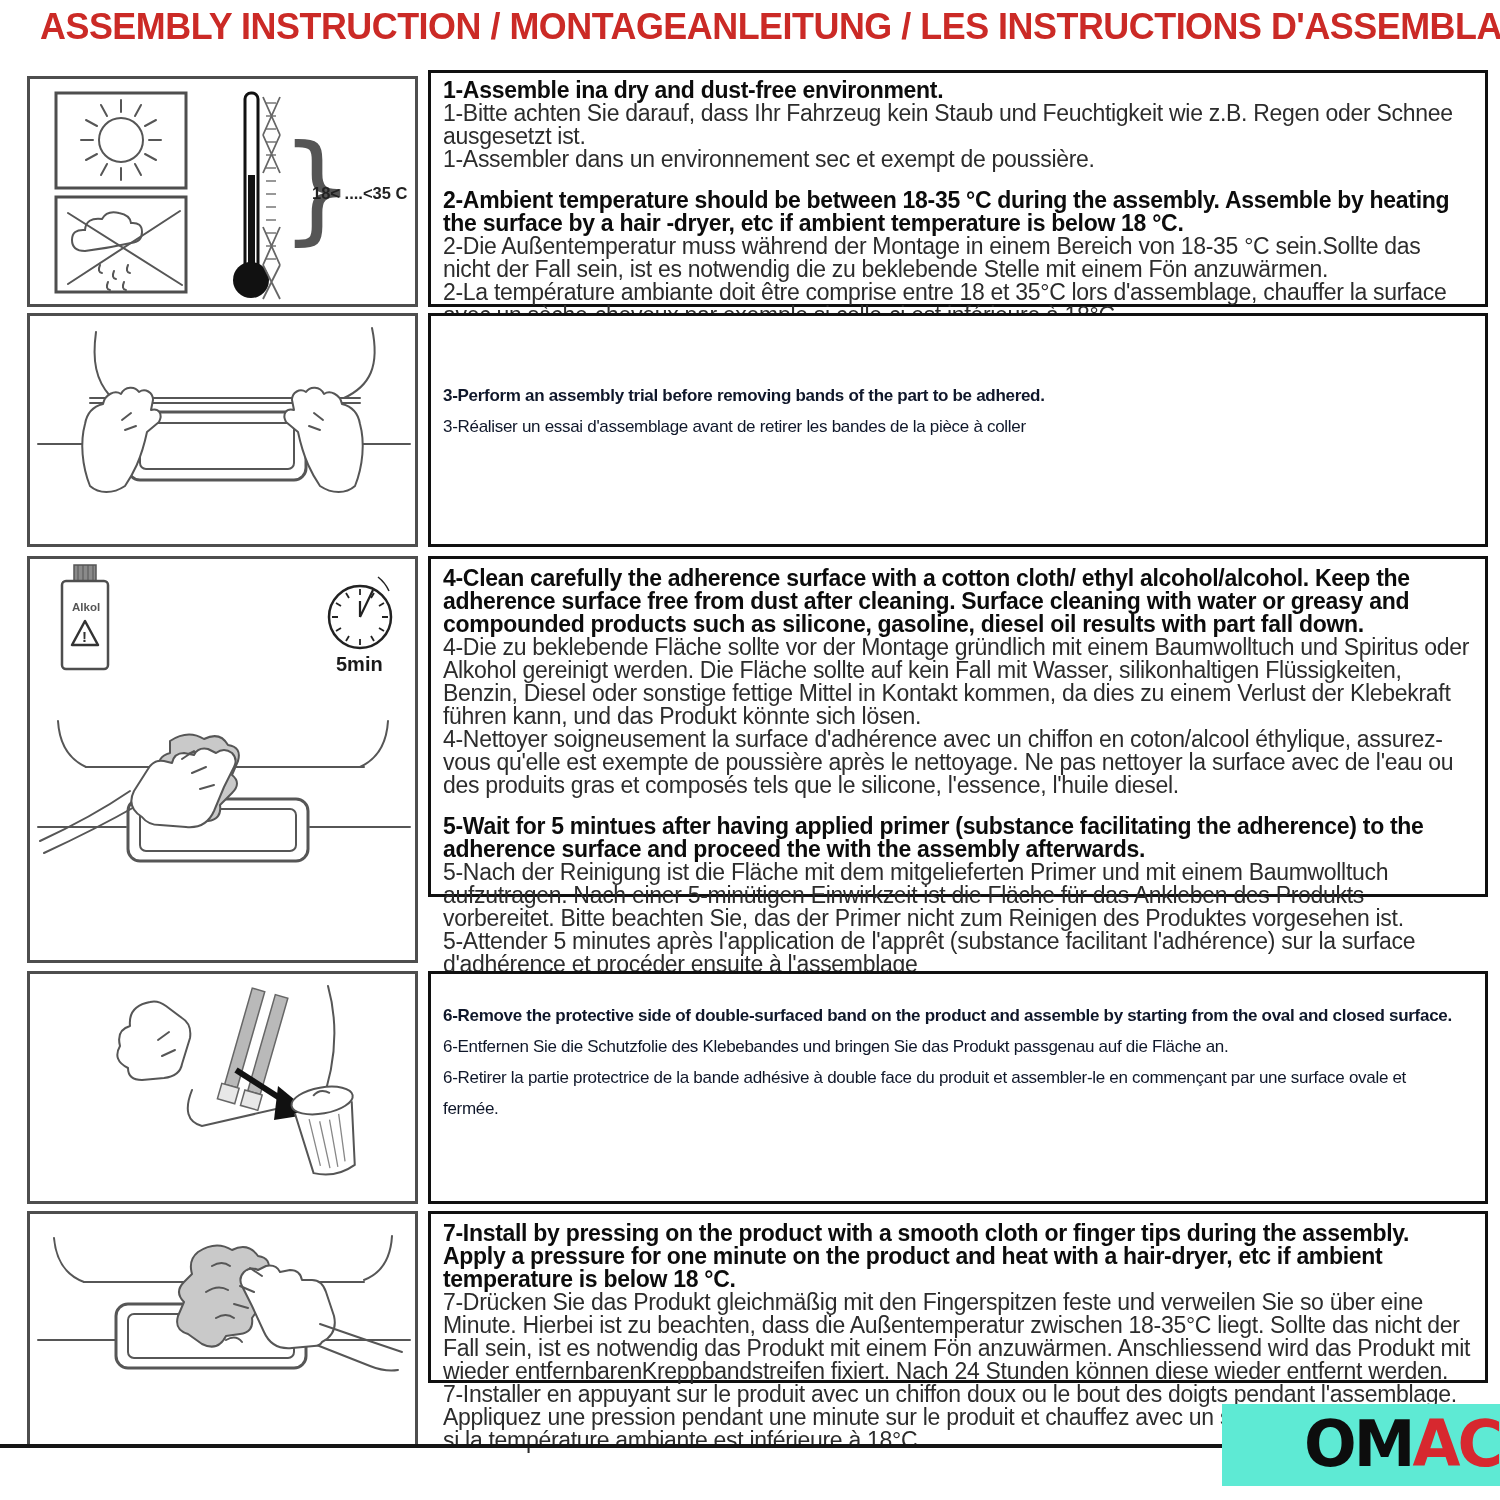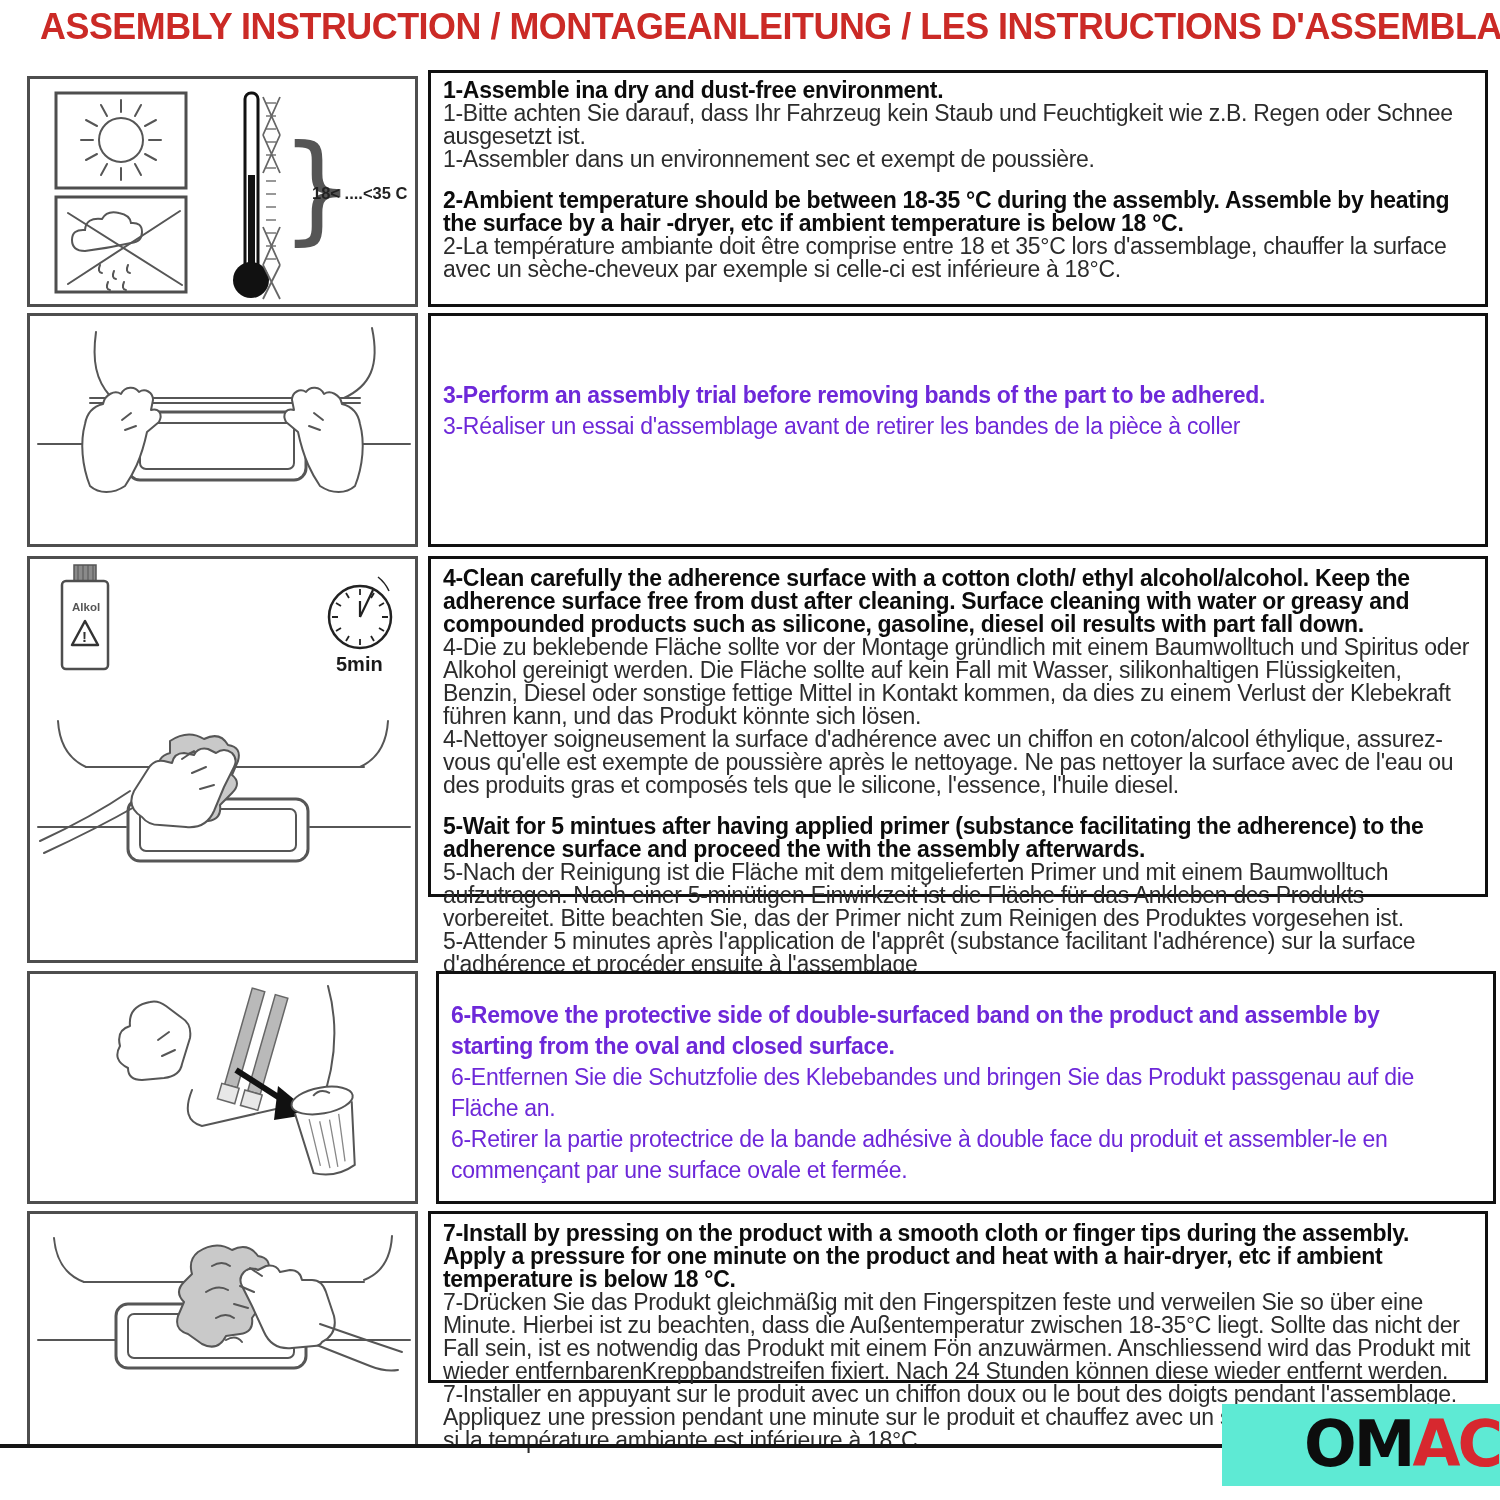--- a/index.html
+++ b/index.html
@@ -7,27 +7,27 @@
         font-family:"Liberation Sans",sans-serif;}
   .title{position:absolute;left:40px;top:6px;font-size:37px;font-weight:bold;
          color:#cb2a26;letter-spacing:-0.5px;white-space:nowrap;transform:scaleX(0.97);
          transform-origin:left top;}
   .ibox{position:absolute;left:27px;width:391px;border:3px solid #4e4e4e;background:#fff;
         box-sizing:border-box;}
   .tbox{position:absolute;left:428px;width:1060px;border:3px solid #101010;background:#fff;
         box-sizing:border-box;padding:6px 14px 0 12px;color:#2c2c2c;}
   .tbox p{margin:0;}
   .small p{font-size:23px;line-height:23px;letter-spacing:-0.3px;}
-  .big p{font-size:23px;line-height:31px;letter-spacing:-0.3px;color:#6d28d9;}
+  .big p{font-size:17px;line-height:31px;letter-spacing:-0.3px;color:#0f172a;}
   .b{font-weight:bold;color:#0c0c0c;}
   .sp{margin-top:18px !important;}
   .w970 p{max-width:970px;}
   .w1010 p{max-width:1010px;}
   .pt64{padding-top:64px;}
-  .pt26{padding-top:26px;margin-left:8px;}
+  .pt26{padding-top:26px;}
   .pt8{padding-top:8px;}
   svg{display:block;}
   .ln{stroke:#565656;stroke-width:2;fill:none;stroke-linecap:round;}
   .ln3{stroke:#565656;stroke-width:3;fill:none;}
   .hand{fill:#ffffff;stroke:#565656;stroke-width:2;stroke-linejoin:round;}
   .cloth{fill:#c9c9c9;stroke:#565656;stroke-width:2;stroke-linejoin:round;}
   .logo-box{position:absolute;left:1222px;top:1404px;width:278px;height:82px;background:#5eead4;
             display:flex;align-items:center;justify-content:flex-end;}
   .logo-text{font-family:"DejaVu Sans",sans-serif;font-weight:900;font-size:62px;
              letter-spacing:-3px;line-height:1;transform:scaleY(1.02);white-space:nowrap;}
@@ -71,20 +71,21 @@
         <text x="250" y="150" font-size="118" fill="#555" font-family="DejaVu Sans, sans-serif">}</text>
         <text x="282" y="120" font-size="16.5" font-weight="bold" fill="#222" font-family="Liberation Sans, sans-serif">18&lt; ....&lt;35 C</text>
       </g>
     </svg>
   </div>
   <div class="tbox small" style="top:70px;height:237px;">
     <p class="b">1-Assemble ina dry and dust-free environment.</p>
     <p>1-Bitte achten Sie darauf, dass Ihr Fahrzeug kein Staub und Feuchtigkeit wie z.B. Regen oder Schnee ausgesetzt ist.</p>
     <p>1-Assembler dans un environnement sec et exempt de poussière.</p>
     <p class="b sp">2-Ambient temperature should be between 18-35 °C  during the assembly. Assemble by heating the surface by a hair -dryer, etc if ambient temperature is below 18 °C.</p>
+    <p>2-Die Außentemperatur muss während der Montage in einem Bereich von 18-35 °C  sein.Sollte das nicht der Fall sein, ist es notwendig die zu beklebende Stelle mit einem Fön anzuwärmen.</p>
     <p>2-La température ambiante doit être comprise entre 18 et 35°C lors d'assemblage, chauffer la surface avec un sèche-cheveux par exemple si celle-ci est inférieure à 18°C.</p>
   </div>
 
   <div class="ibox" style="top:313px;height:234px;">
     <svg width="385" height="228" viewBox="0 0 385 228">
       <path class="ln" d="M66,16 C62,45 66,64 80,80"></path>
       <path class="ln" d="M342,12 C350,50 340,70 314,82"></path>
       <path class="ln" d="M60,82 L330,82 M60,87 L330,87"></path>
       <path class="ln" d="M8,128 L96,128 M276,128 L380,128"></path>
       <rect x="98" y="96" width="178" height="68" rx="12" fill="#fff" class="ln3"></rect>

